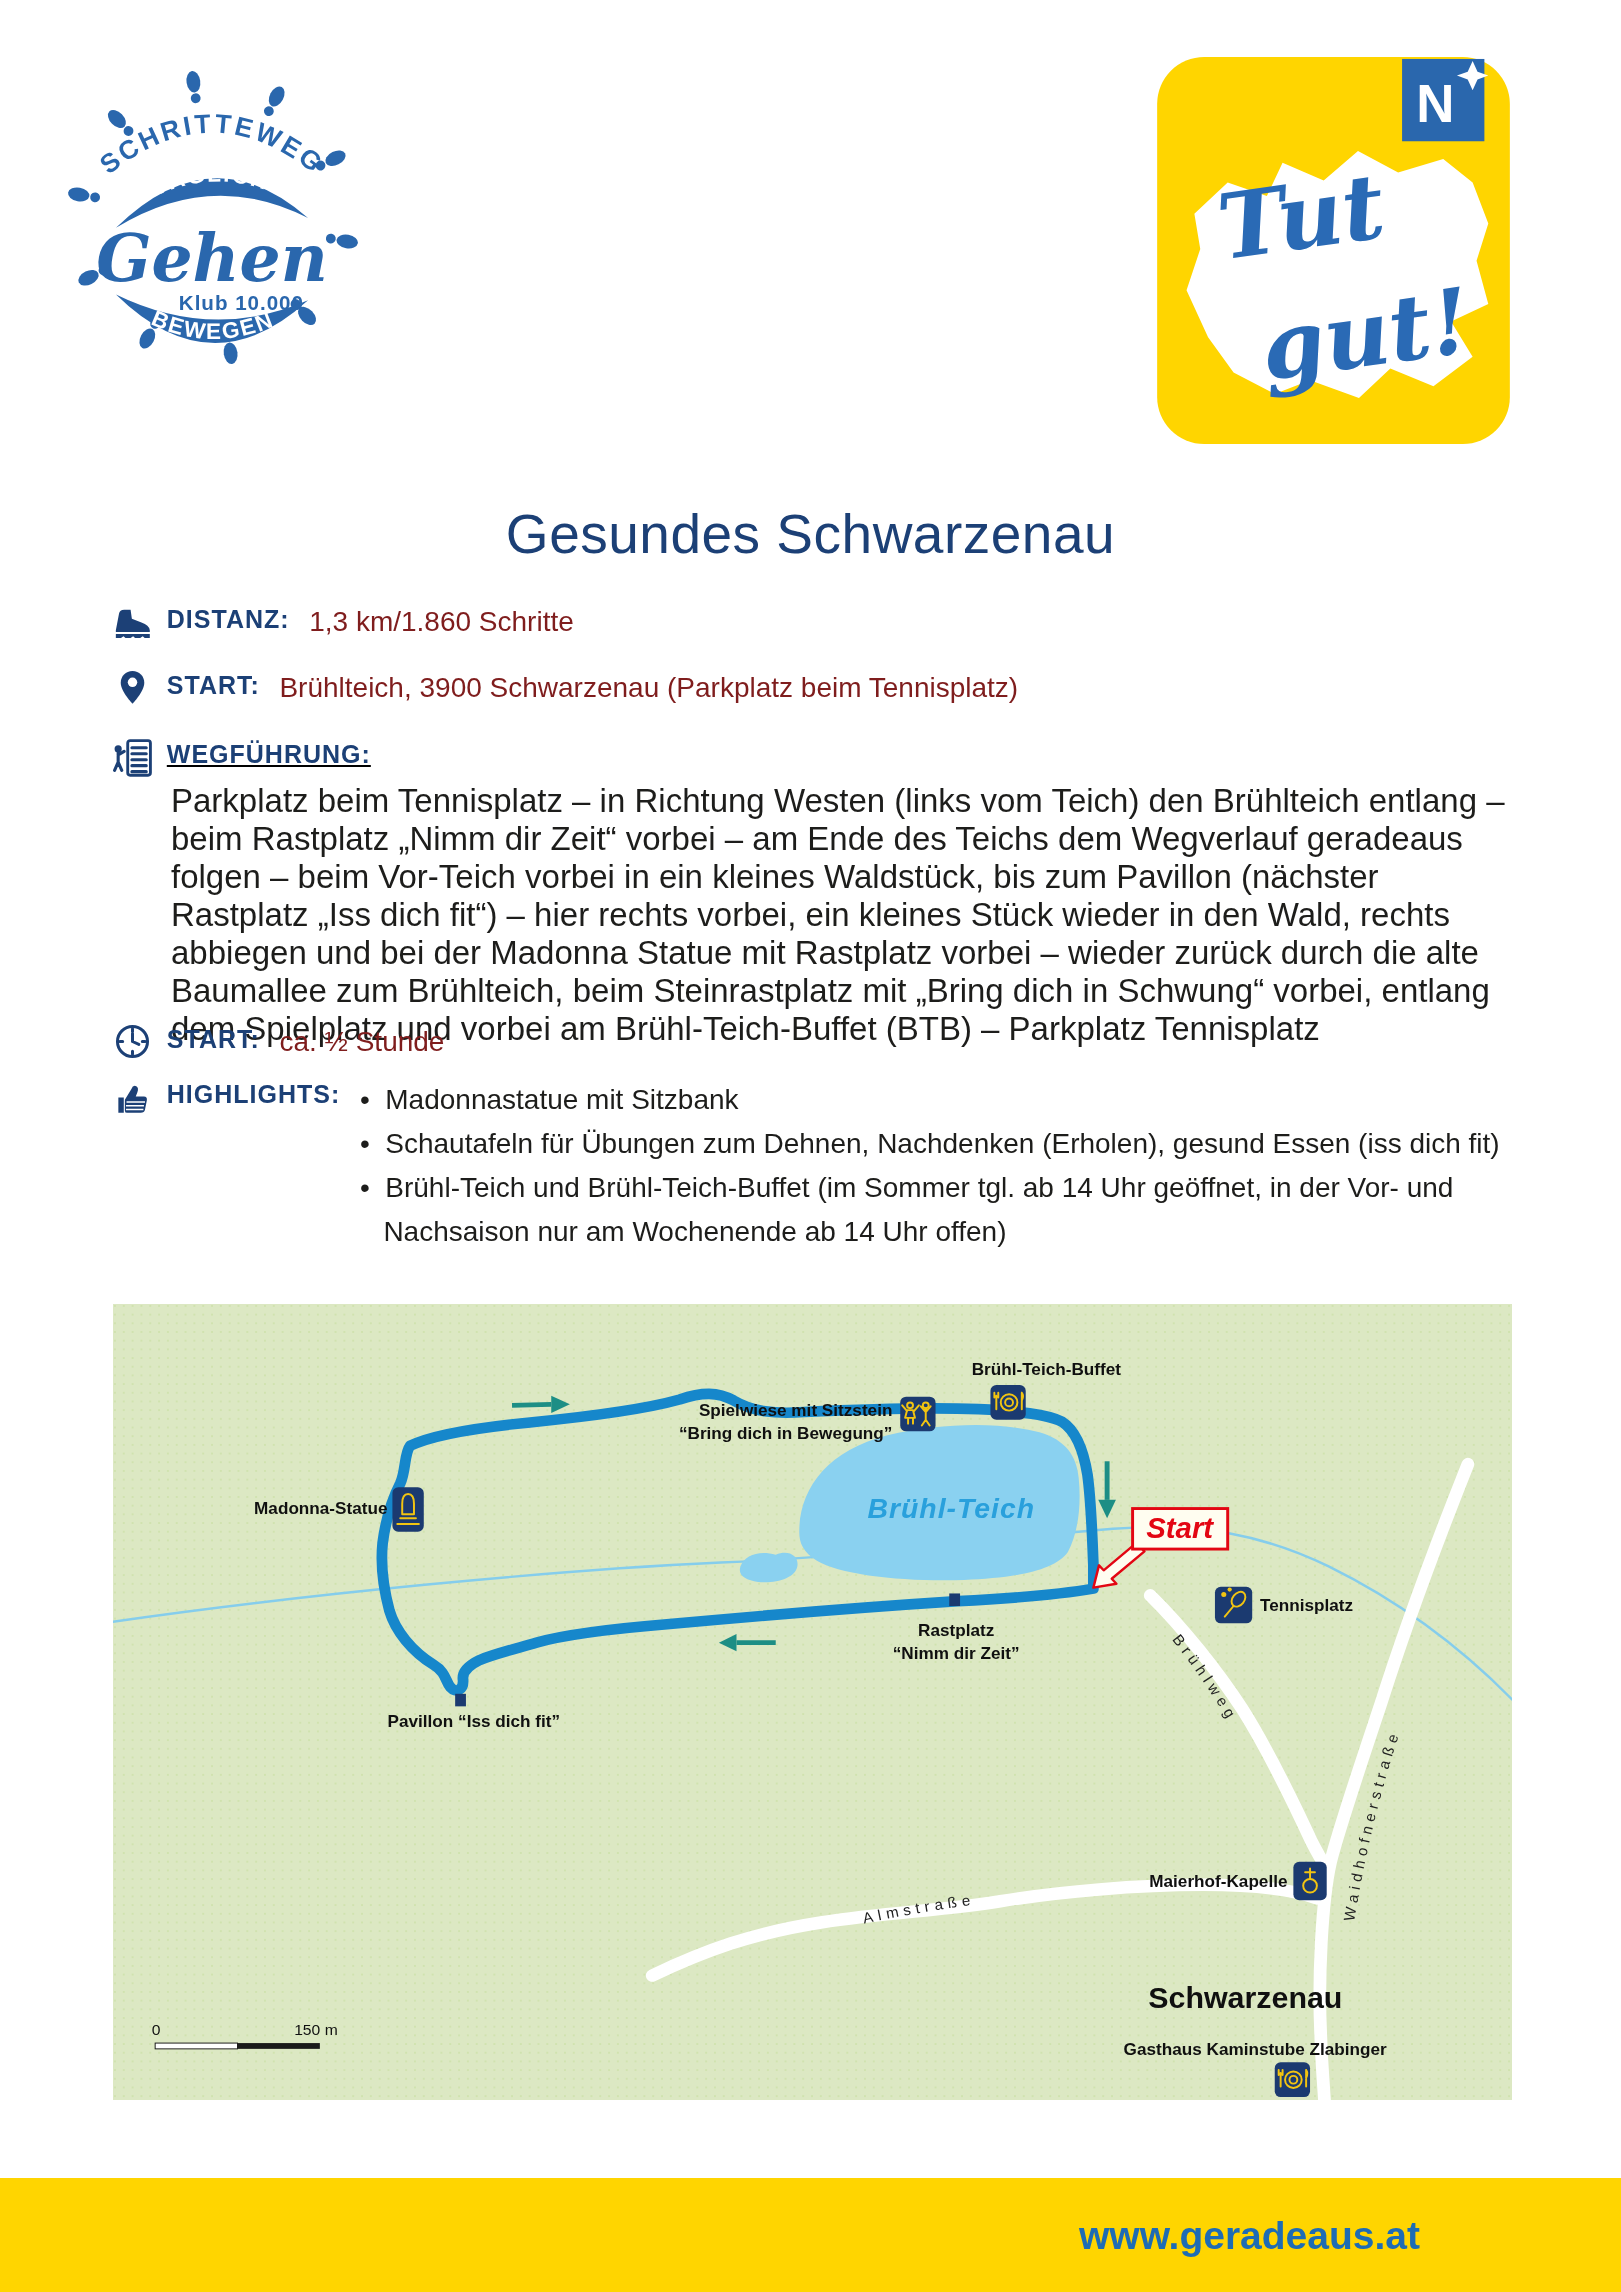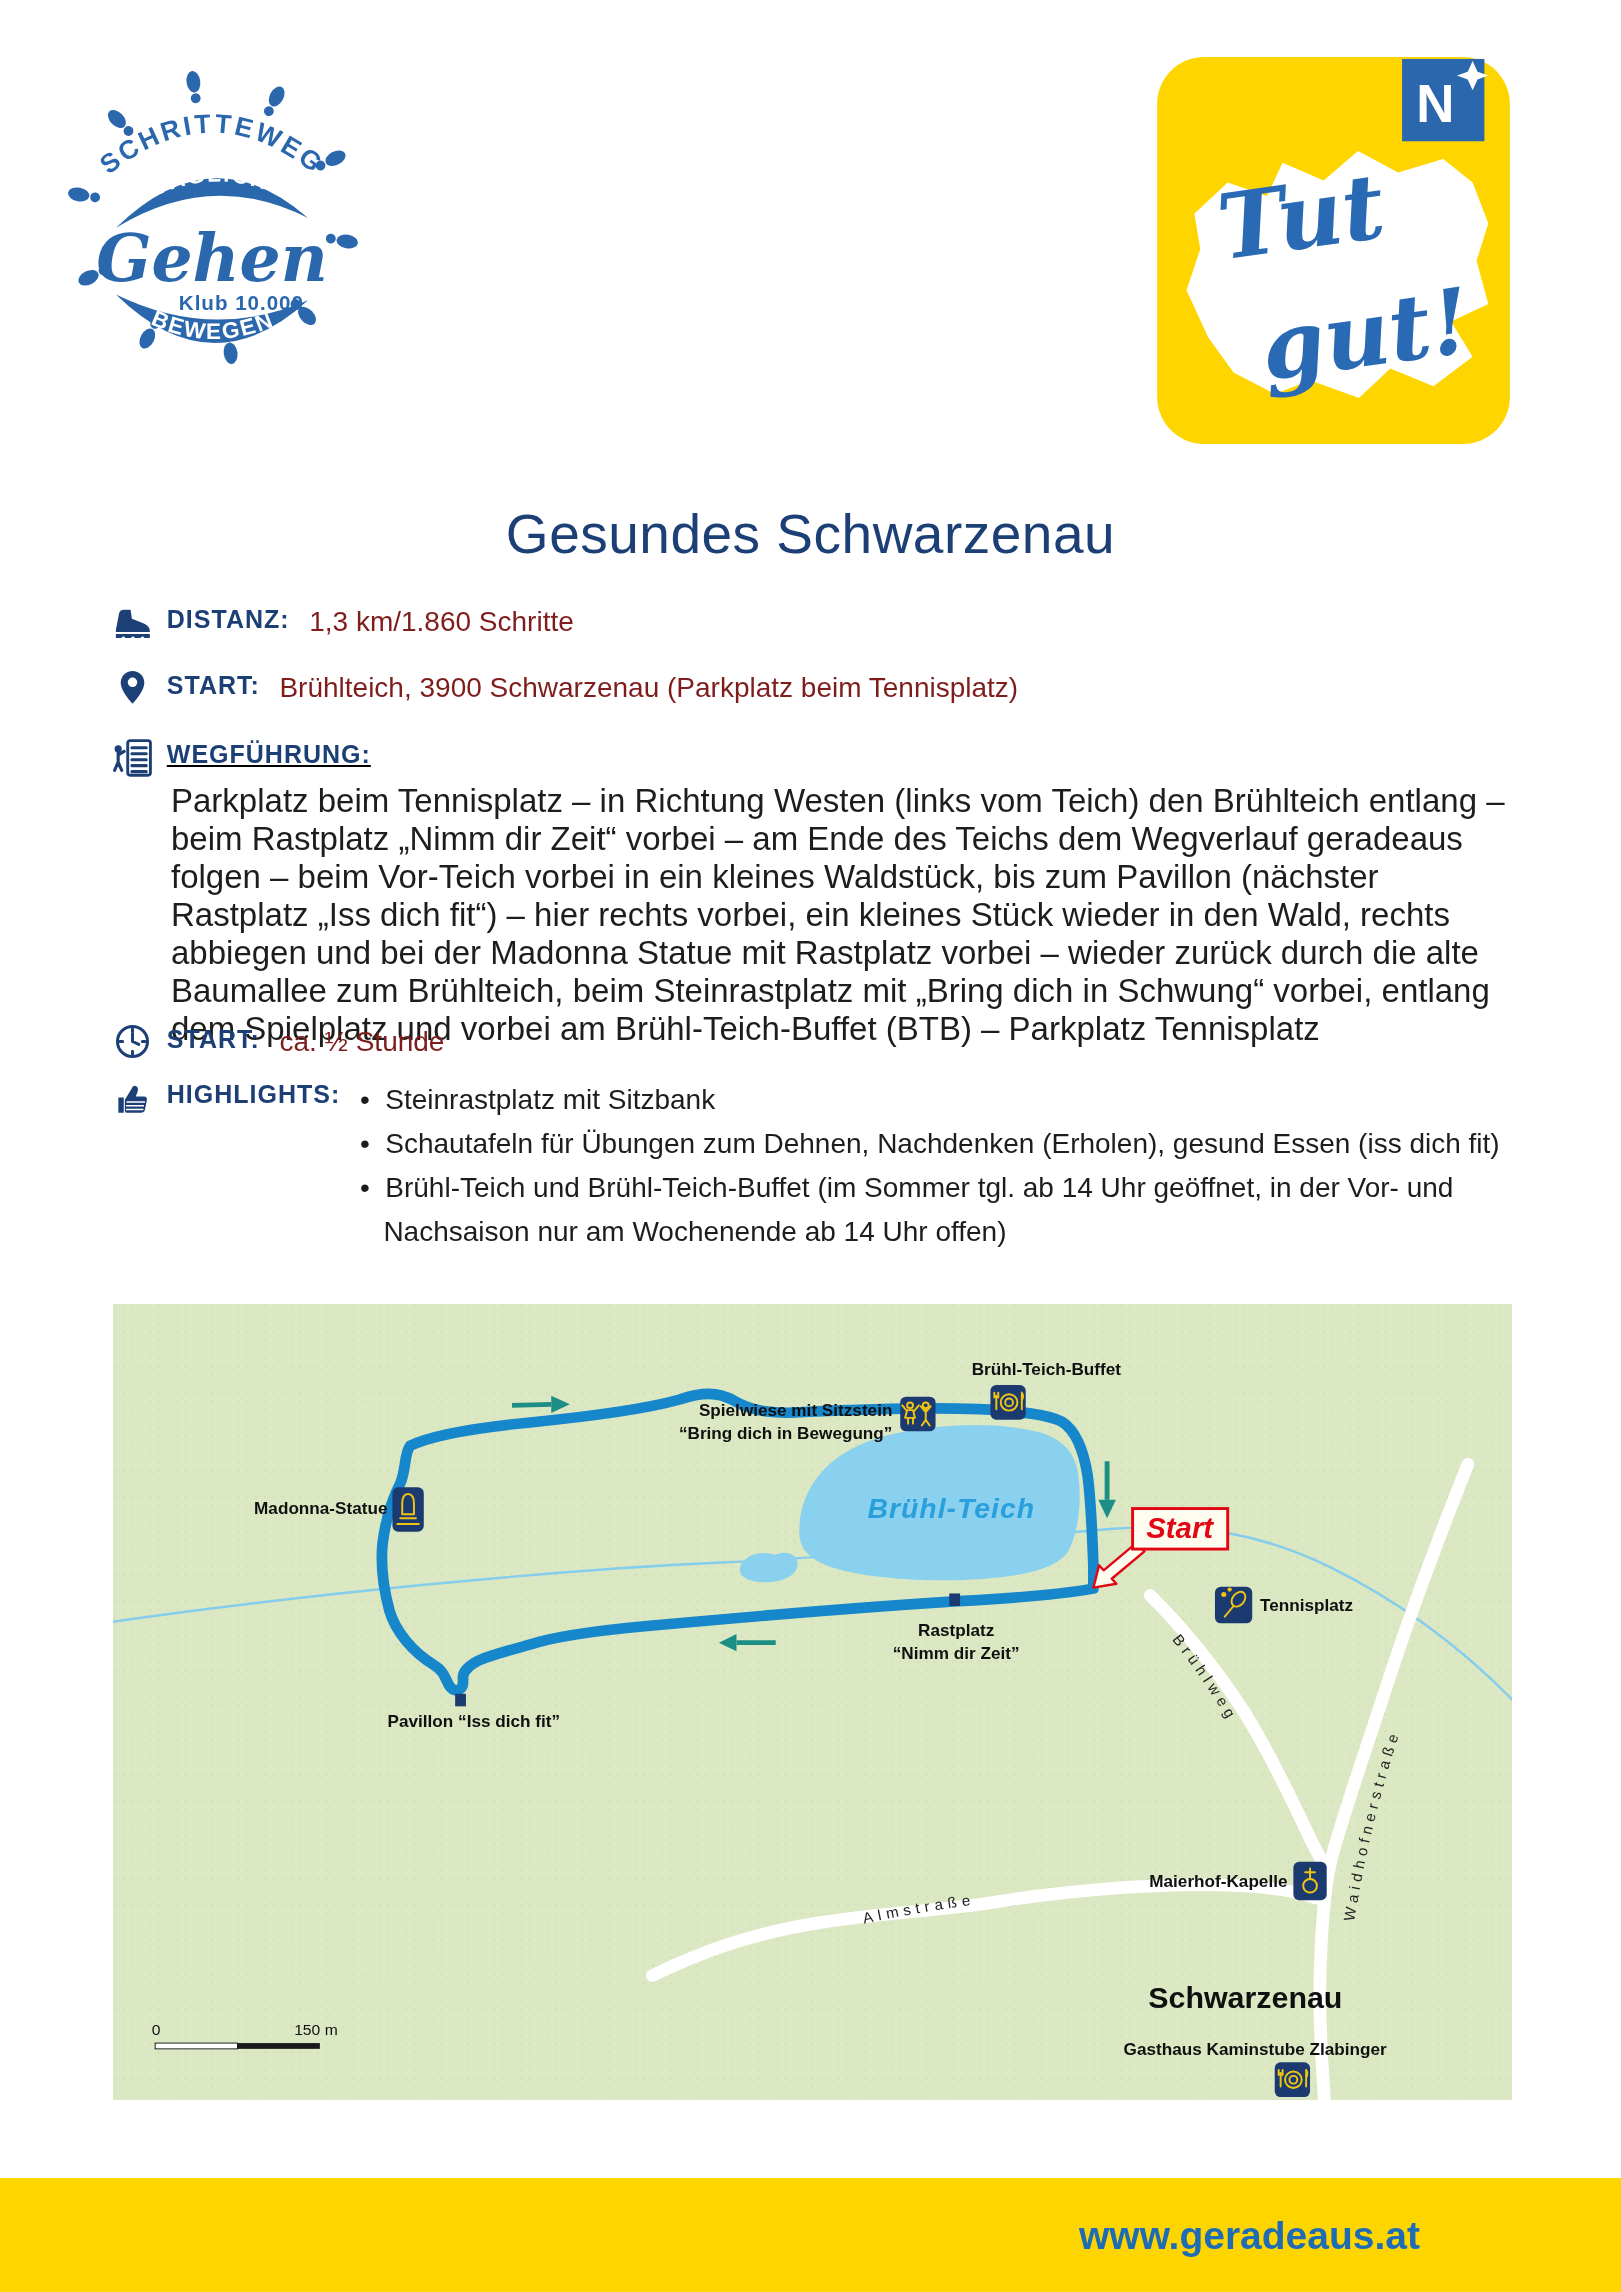--- a/index.html
+++ b/index.html
@@ -201,21 +201,21 @@
 
   <div class="info-row" style="top:1078px;">
     <span class="info-icon">
       <svg width="35" height="37" viewBox="0 0 32 34">
         <path class="ic" d="M3,32 V18 H8 V32 Z M9,20 L15,10 Q16.5,6 19.5,7.5 Q22,9 20.5,13 L19,17 H26.5 Q29.7,17 29.2,20.5 L27.5,29 Q27,32 23.5,32 H11 Q9,32 9,30 Z"></path>
         <path d="M10.5,22 h17 M10,25.5 h16.5 M10,29 h16" stroke="#ffffff" stroke-width="1.4" fill="none"></path>
       </svg>
     </span>
     <span class="info-label">HIGHLIGHTS:</span>
     <ul class="hl-list">
-      <li>Steinrastplatz mit Sitzbank</li>
+      <li>Madonnastatue mit Sitzbank</li>
       <li>Schautafeln für Übungen zum Dehnen, Nachdenken (Erholen), gesund Essen (iss dich fit)</li>
       <li>Brühl-Teich und Brühl-Teich-Buffet (im Sommer tgl. ab 14 Uhr geöffnet, in der Vor- und Nachsaison nur am Wochenende ab 14 Uhr offen)</li>
     </ul>
   </div>
 
   <div class="map-wrap">
     <svg width="1399" height="796" viewBox="0 0 1427 825" preserveAspectRatio="none">
       <defs>
         <pattern id="dots" width="9" height="9" patternUnits="userSpaceOnUse">
           <circle cx="2" cy="2" r="1" fill="#cde0a8"></circle>

